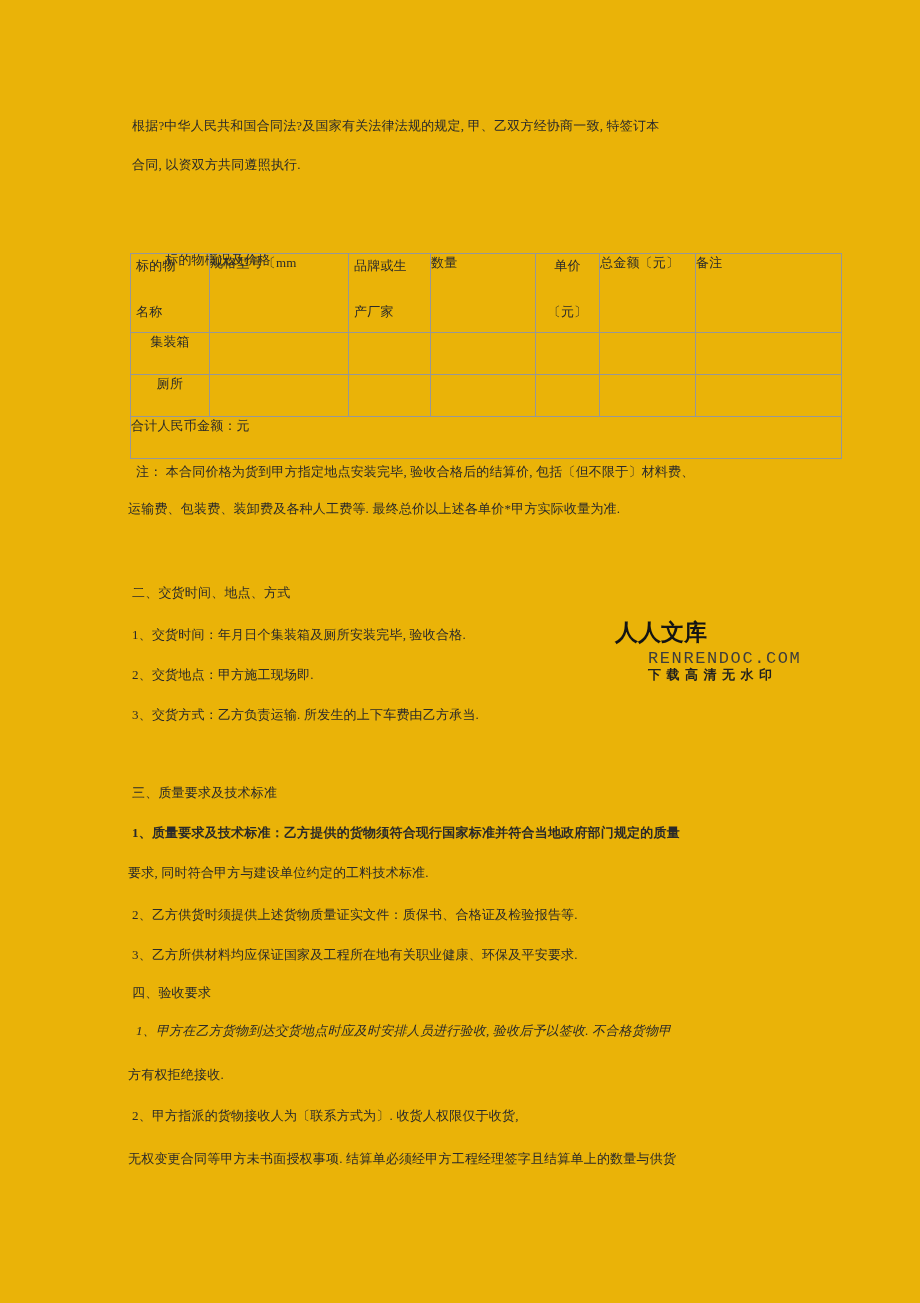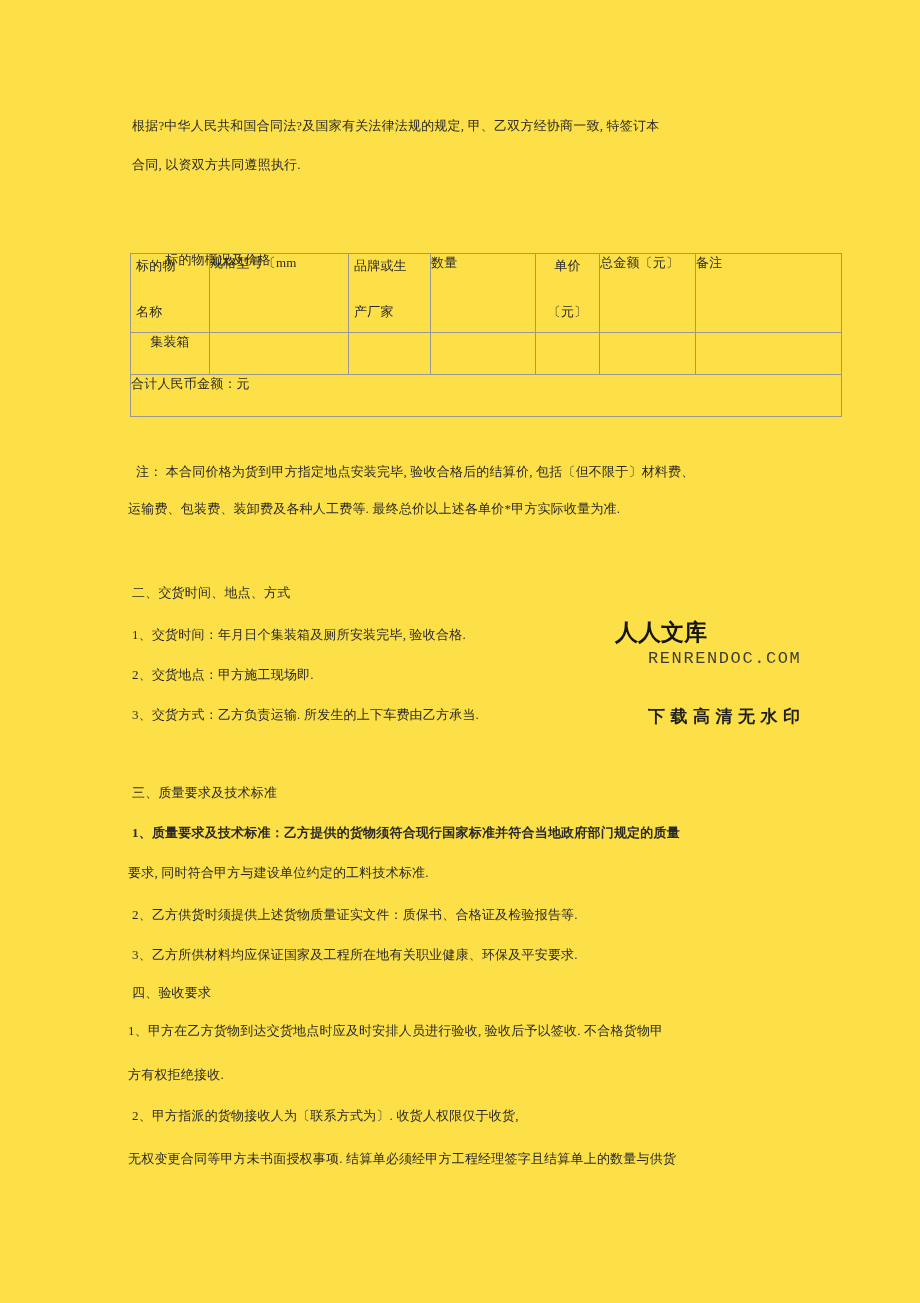--- a/index.html
+++ b/index.html
@@ -1,19 +1,19 @@
 <!DOCTYPE html>
 <html><head>
 <meta charset="utf-8">
 <style>
   html,body{margin:0;padding:0;background:#ffffff;}
   .page{
     position:relative;
     width:920px;height:1303px;
-    background:#fde047;
+    background:#eab308;
     overflow:hidden;
     font-family:"Liberation Serif","DejaVu Serif",serif;
     color:#2a2a2a;
     font-size:13px;
   }
   .line{
     position:absolute;
     white-space:pre;
     line-height:16px;
     letter-spacing:0.2px;
@@ -49,24 +49,23 @@
     font-family:"Liberation Serif","DejaVu Serif",serif;
   }
   .wm-site{
     position:absolute;left:648px;top:652px;
     font-size:17px;line-height:13px;
     color:#3d3d3d;letter-spacing:1.6px;white-space:pre;
     font-family:Liberation Mono, monospace;
   }
   .wm-tagline{
     position:absolute;left:648px;top:668px;
-    font-size:17px;line-height:13px;font-weight:700;
+    font-size:13px;line-height:13px;font-weight:700;
     color:#1f1f1f;letter-spacing:5.5px;white-space:pre;
     font-family:"Liberation Sans","DejaVu Sans",sans-serif;
-    margin-top:42px;
   }
 </style>
 </head>
 <body>
 
 <div class="page">
 
   <div class="line" style="left:132px;top:118px;">根据?中华人民共和国合同法?及国家有关法律法规的规定, 甲、乙双方经协商一致, 特签订本</div>
   <div class="line" style="left:132px;top:157px;">合同, 以资双方共同遵照执行.</div>
 
@@ -103,20 +102,29 @@
     </tr>
     <tr class="datarow">
       <td class="rowlabel">集装箱</td>
       <td></td>
       <td></td>
       <td></td>
       <td></td>
       <td></td>
       <td></td>
     </tr>
+    <tr class="datarow">
+      <td class="rowlabel">厕所</td>
+      <td></td>
+      <td></td>
+      <td></td>
+      <td></td>
+      <td></td>
+      <td></td>
+    </tr>
     <tr class="totalrow">
       <td class="totalcell" colspan="7">合计人民币金额：元</td>
     </tr>
   </tbody>
     </table>
 
   <div class="line" style="left:136px;top:464px;">注： 本合同价格为货到甲方指定地点安装完毕, 验收合格后的结算价, 包括〔但不限于〕材料费、</div>
   <div class="line" style="left:128px;top:501px;">运输费、包装费、装卸费及各种人工费等. 最终总价以上述各单价*甲方实际收量为准.</div>
 
   <div class="line" style="left:132px;top:585px;">二、交货时间、地点、方式</div>
@@ -130,18 +138,18 @@
     <div class="wm-tagline">下载高清无水印</div>
   </div>
 
   <div class="line" style="left:132px;top:785px;">三、质量要求及技术标准</div>
   <div class="line" style="left:132px;top:825px;font-weight:bold;">1、质量要求及技术标准：乙方提供的货物须符合现行国家标准并符合当地政府部门规定的质量</div>
   <div class="line" style="left:128px;top:865px;">要求, 同时符合甲方与建设单位约定的工料技术标准.</div>
   <div class="line" style="left:132px;top:907px;">2、乙方供货时须提供上述货物质量证实文件：质保书、合格证及检验报告等.</div>
   <div class="line" style="left:132px;top:947px;">3、乙方所供材料均应保证国家及工程所在地有关职业健康、环保及平安要求.</div>
 
   <div class="line" style="left:132px;top:985px;">四、验收要求</div>
-  <div class="line" style="left:128px;top:1023px;">1、甲方在乙方货物到达交货地点时应及时安排人员进行验收, 验收后予以签收. 不合格货物甲</div>
+  <div class="line" style="left:136px;top:1023px;font-style:italic;">1、甲方在乙方货物到达交货地点时应及时安排人员进行验收, 验收后予以签收. 不合格货物甲</div>
   <div class="line" style="left:128px;top:1067px;">方有权拒绝接收.</div>
   <div class="line" style="left:132px;top:1108px;">2、甲方指派的货物接收人为〔联系方式为〕. 收货人权限仅于收货,</div>
   <div class="line" style="left:128px;top:1151px;font-family:Liberation Serif, serif;">无权变更合同等甲方未书面授权事项. 结算单必须经甲方工程经理签字且结算单上的数量与供货</div>
 
 </div>
 
 </body></html>

